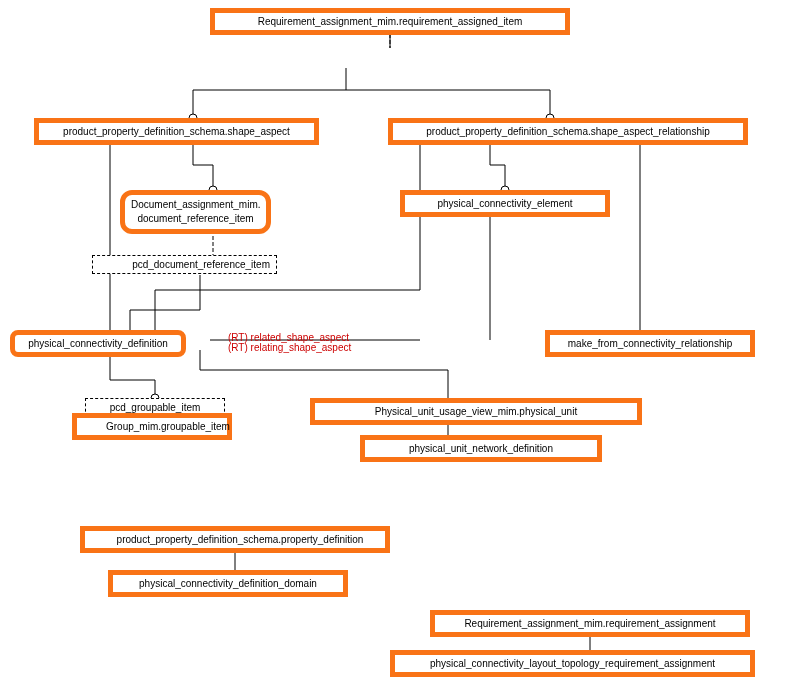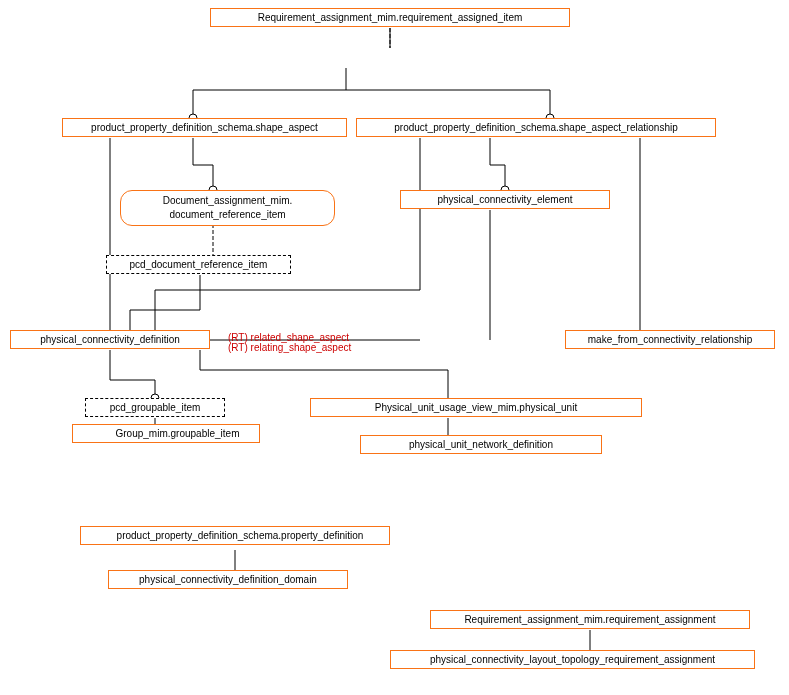--- a/index.html
+++ b/index.html
@@ -13,21 +13,21 @@
       position: relative;
     }
     .diagram-container {
       position: relative;
       width: 789px;
       height: 695px;
       background: #fff;
     }
     .node {
       position: absolute;
-      border: 1px solid #f97316;
+      border: 5px solid #f97316;
       background: #fff;
       padding: 3px 6px;
       font-size: 10px;
       text-align: center;
       white-space: nowrap;
     }
     .node.dashed {
       border: 1px dashed #000;
     }
     .node.rounded {
@@ -114,42 +114,42 @@
     <line x1="448" y1="418" x2="448" y2="435" stroke="#000" stroke-width="1"></line>
 
     <line x1="235" y1="550" x2="235" y2="570" stroke="#000" stroke-width="1"></line>
 
     <line x1="590" y1="630" x2="590" y2="650" stroke="#000" stroke-width="1"></line>
   </svg>
 
   <div class="node" style="left:210px; top:8px; width:360px;">Requirement_assignment_mim.requirement_assigned_item</div>
 
 
-  <div class="node" style="left:62px; top:118px; width:285px;">product_property_definition_schema.shape_aspect</div>
+  <div class="node" style="left:34px; top:118px; width:285px;">product_property_definition_schema.shape_aspect</div>
 
-  <div class="node" style="left:356px; top:118px; width:360px;">product_property_definition_schema.shape_aspect_relationship</div>
+  <div class="node" style="left:388px; top:118px; width:360px;">product_property_definition_schema.shape_aspect_relationship</div>
 
-  <div class="node rounded" style="left:120px; top:190px; width:215px; line-height:1.4;">
+  <div class="node rounded" style="left:120px; top:190px; width:151px; line-height:1.4;">
     Document_assignment_mim.<br>document_reference_item
   </div>
 
-  <div class="node dashed" style="left:106px; top:255px; width:185px;">pcd_document_reference_item</div>
+  <div class="node dashed" style="left:92px; top:255px; width:185px;text-align:right;">pcd_document_reference_item</div>
 
   <div class="node" style="left:400px; top:190px; width:210px;">physical_connectivity_element</div>
 
-  <div class="node" style="left:10px; top:330px; width:200px;">physical_connectivity_definition</div>
+  <div class="node" style="left:10px; top:330px; width:176px;border-radius:8px;">physical_connectivity_definition</div>
 
   <div class="label-rt" style="left:228px; top:318px;margin-top:24px;">(RT) relating_shape_aspect</div>
   <div class="label-rt" style="left:228px; top:332px;">(RT) related_shape_aspect</div>
 
-  <div class="node" style="left:565px; top:330px; width:210px;">make_from_connectivity_relationship</div>
+  <div class="node" style="left:545px; top:330px; width:210px;">make_from_connectivity_relationship</div>
 
   <div class="node dashed" style="left:85px; top:398px; width:140px;">pcd_groupable_item</div>
 
-  <div class="node" style="left:72px; top:424px; width:188px;padding-left:29px;">Group_mim.groupable_item</div>
+  <div class="node" style="left:72px; top:413px; width:160px;padding-left:29px;">Group_mim.groupable_item</div>
 
   <div class="node" style="left:310px; top:398px; width:332px;">Physical_unit_usage_view_mim.physical_unit</div>
 
   <div class="node" style="left:360px; top:435px; width:242px;">physical_unit_network_definition</div>
 
   <div class="node" style="left:80px; top:526px; width:310px;padding-left:16px;">product_property_definition_schema.property_definition</div>
 
   <div class="node" style="left:108px; top:570px; width:240px;">physical_connectivity_definition_domain</div>
 
   <div class="node" style="left:390px; top:650px; width:365px;">physical_connectivity_layout_topology_requirement_assignment</div>

